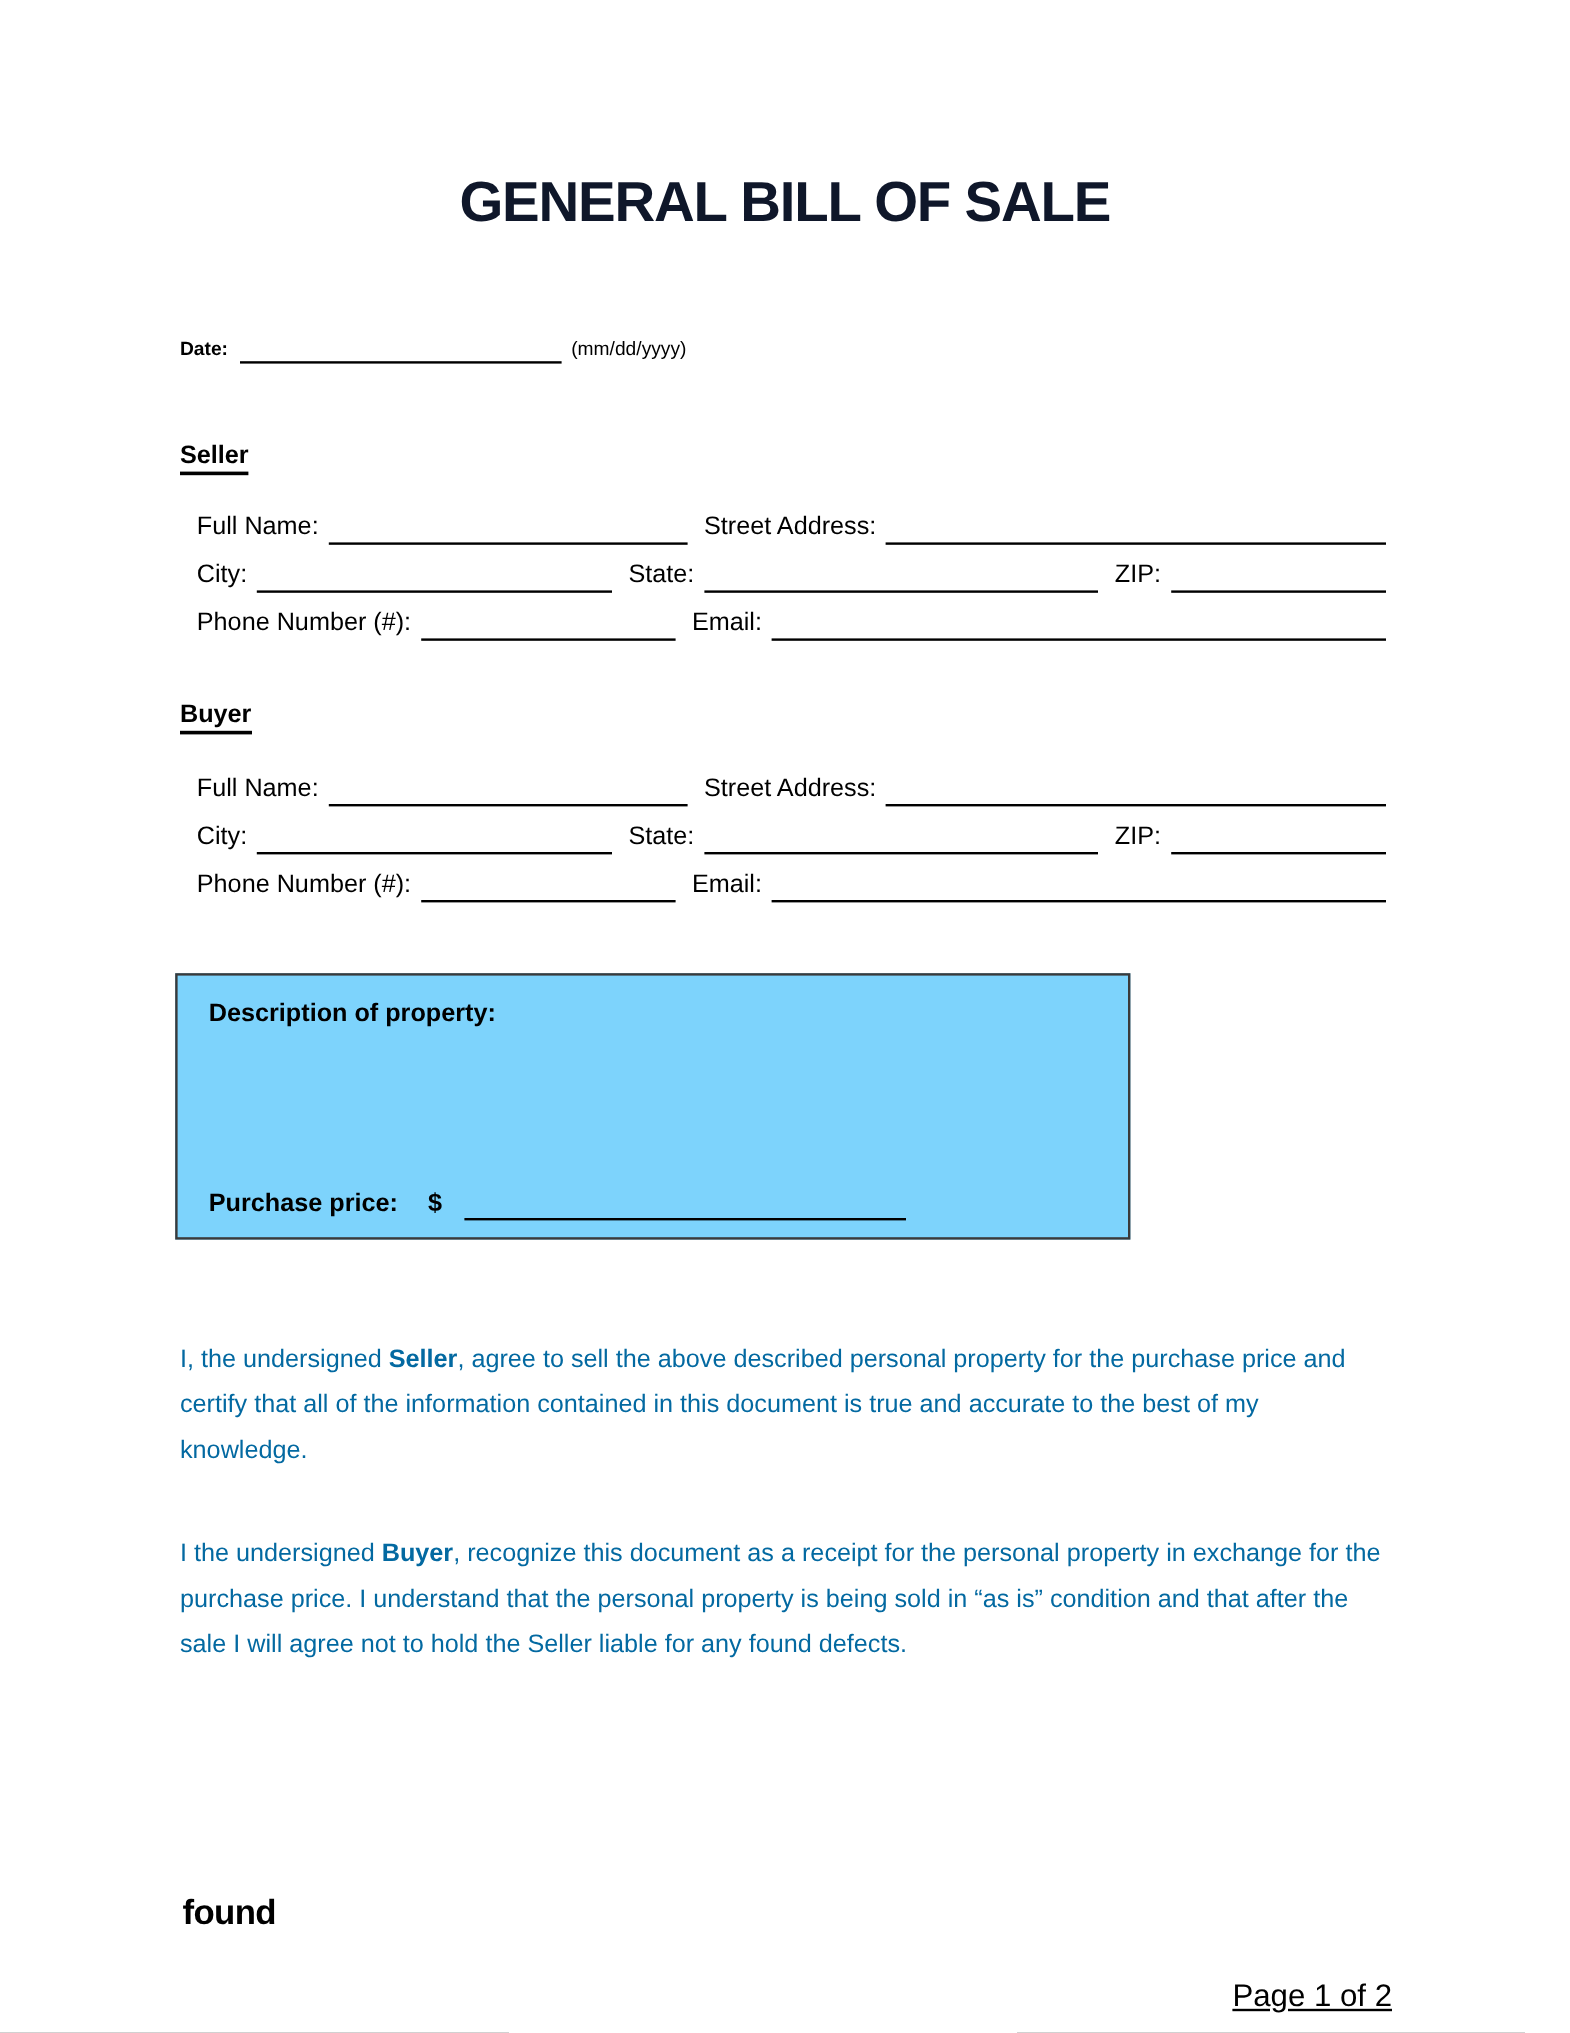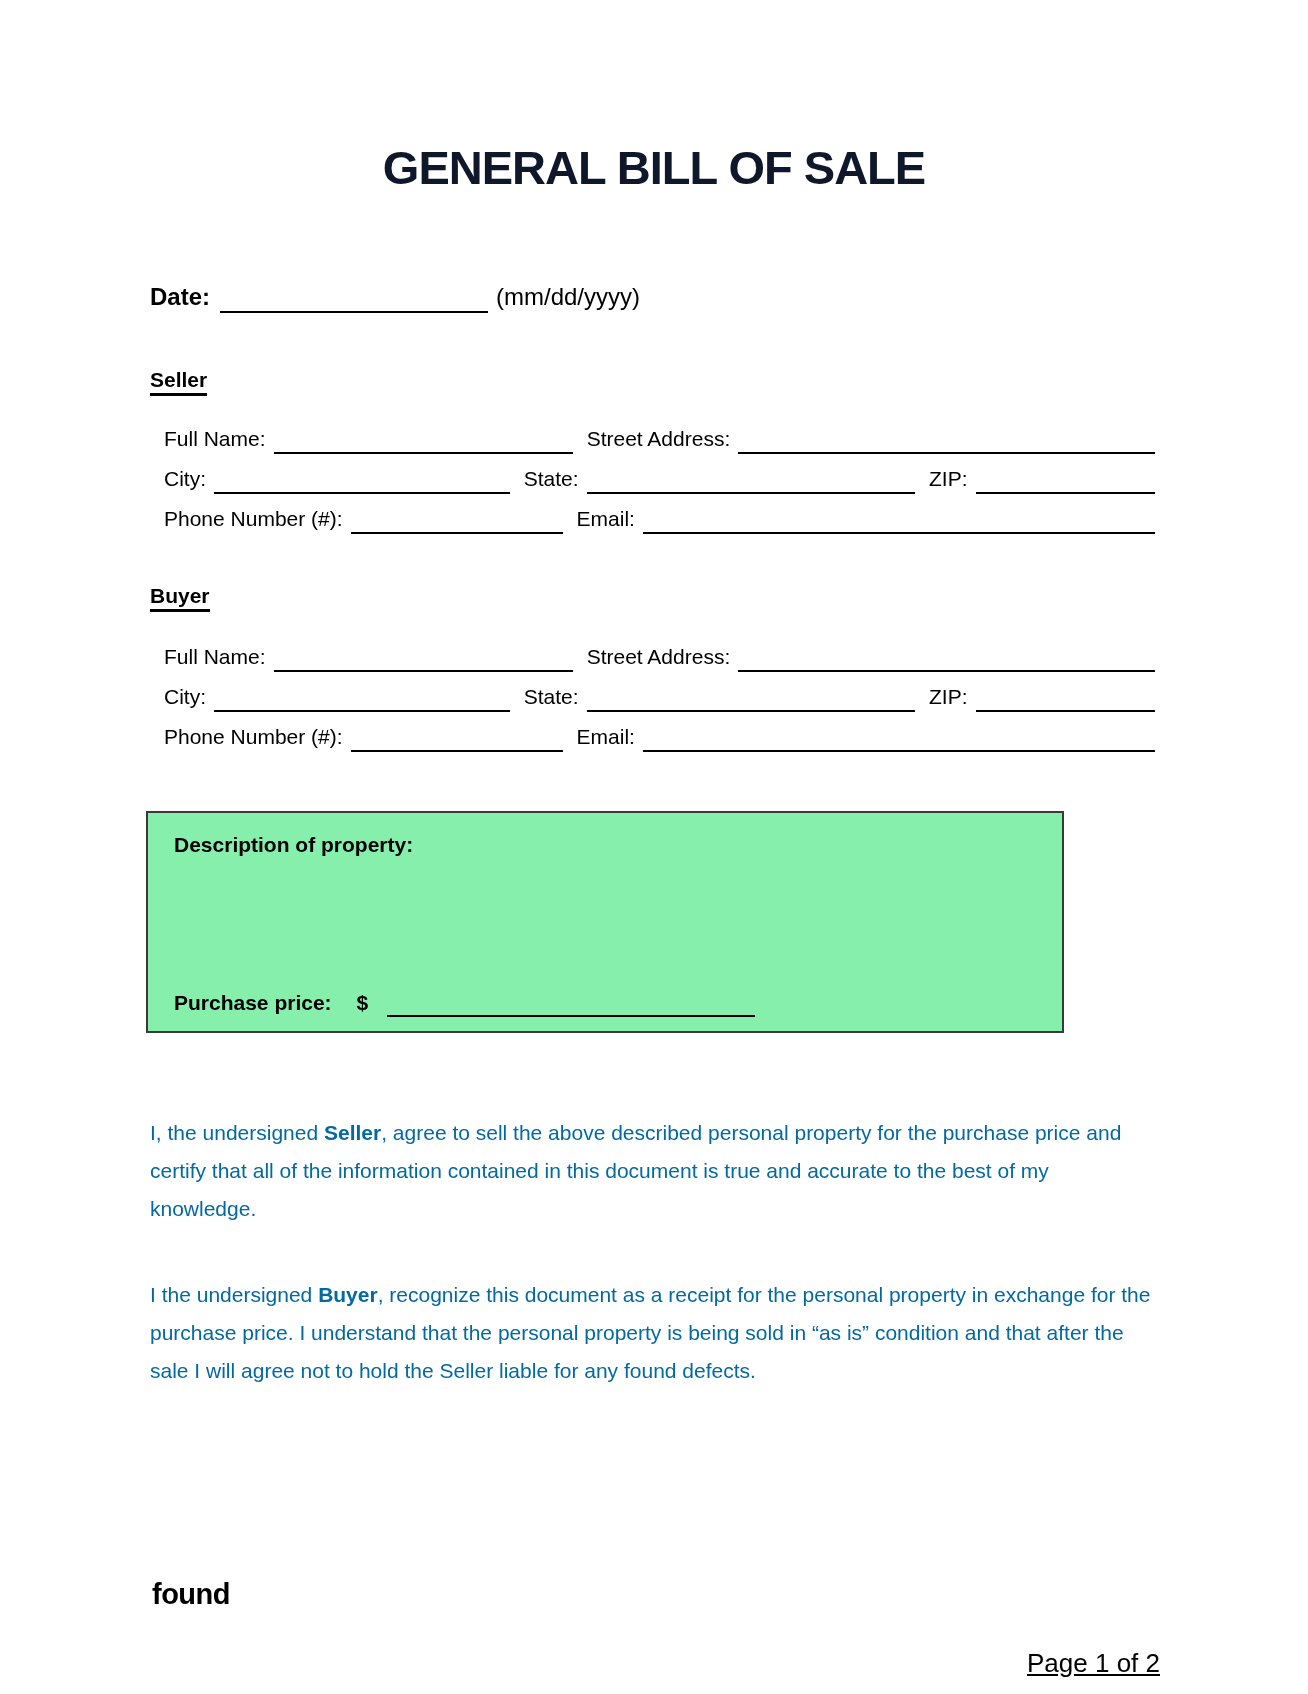--- a/index.html
+++ b/index.html
@@ -14,21 +14,21 @@
   }
   .abs { position:absolute; }
   .doc-title {
     top:140px; left:0; right:0;
     text-align:center;
     font-size:47px; font-weight:bold; letter-spacing:-1px;
     color:#0f172a;
   }
   .date-row {
     top:283px; left:150px; right:150px;
-    font-size:24px;
+    font-size:16px;
     display:flex; align-items:baseline;
   }
   .bold { font-weight:bold; }
   .uline {
     display:inline-block;
     border-bottom:2px solid #000;
     height:16px;
     align-self:flex-end;
     margin-bottom:-2px;
   }
@@ -59,23 +59,23 @@
   .lbl2 { margin-left:14px; }
   .g-name   { flex-grow:300; }
   .g-street { flex-grow:418; }
   .g-city   { flex-grow:290; }
   .g-state  { flex-grow:322; }
   .g-zip    { flex-grow:176; }
   .g-phone  { flex-grow:212; }
   .g-email  { flex-grow:512; }
   .prop-box {
     top:811px; left:146px;
-    width:918px; height:222px;
+    width:796px; height:222px;
     box-sizing:border-box;
-    background:#86efac;
+    background:#7dd3fc;
     border:2px solid #3a3a3a;
   }
   .prop-desc-label {
     position:absolute; top:20px; left:26px;
     font-size:21px; font-weight:bold;
   }
   .prop-price-row {
     position:absolute; left:26px; bottom:16px;
     font-size:21px; font-weight:bold;
     display:flex; align-items:baseline;gap:19px;

